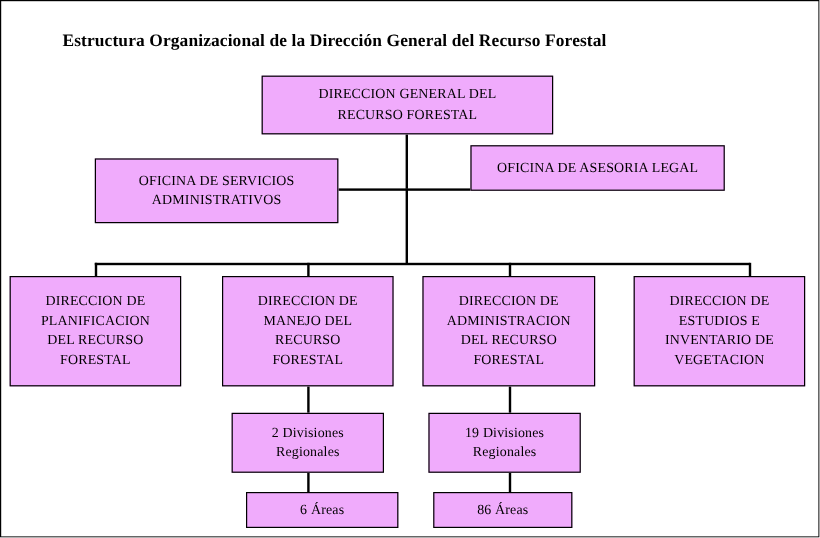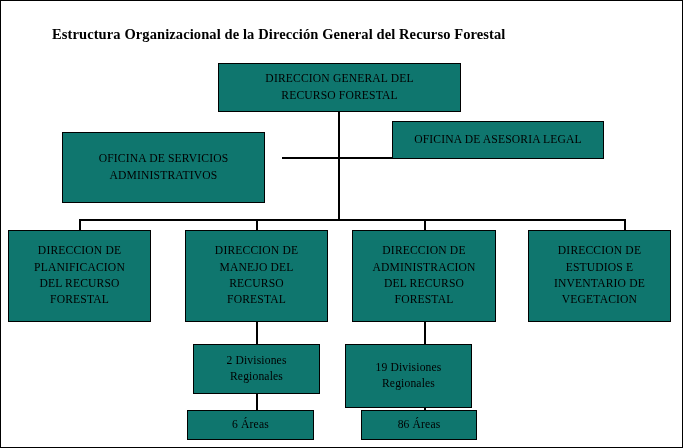--- a/index.html
+++ b/index.html
@@ -30,21 +30,21 @@
     font-size: 14.5px;
     font-weight: bold;
     white-space: nowrap;
     letter-spacing: 0.1px;
     margin-top: 20px;
   }
   .box {
     position: absolute;
     box-sizing: border-box;
     border: 1.6px solid #000000;
-    background: #0f766e;
+    background: #f0abfc;
     display: flex;
     align-items: center;
     justify-content: center;
     text-align: center;
     font-size: 11.6px;
     line-height: 1.42;
     letter-spacing: 0.15px;
     z-index: 3;
   }
   .box span { display: block; padding: 0 3px; }
@@ -80,21 +80,21 @@
 
 <div class="line v" style="left:424px; top:322px; height:22px;"></div>
 
 <div class="line v" style="left:256px; top:394px; height:16px;"></div>
 <div class="line v" style="left:424px; top:394px; height:16px;"></div>
 
 <div class="box" style="left:218px; top:63px; width:243px; height:49px;">
   <span>DIRECCION  GENERAL DEL<br>RECURSO FORESTAL</span>
 </div>
 
-<div class="box" style="left:62px; top:132px; width:203px; height:71px;text-align:center;">
+<div class="box" style="left:79px; top:132px; width:203px; height:54px;text-align:center;">
   <span>OFICINA DE SERVICIOS<br>ADMINISTRATIVOS</span>
 </div>
 
 <div class="box" style="left:392px; top:121px; width:212px; height:38px;justify-content:center;">
   <span>OFICINA DE ASESORIA LEGAL</span>
 </div>
 
 <div class="box" style="left:8px; top:230px; width:143px; height:92px;">
   <span>DIRECCION DE<br>PLANIFICACION<br>DEL RECURSO<br>FORESTAL</span>
 </div>
@@ -108,23 +108,23 @@
 </div>
 
 <div class="box" style="left:528px; top:230px; width:143px; height:92px;">
   <span>DIRECCION DE<br>ESTUDIOS E<br>INVENTARIO DE<br>VEGETACION</span>
 </div>
 
 <div class="box" style="left:193px; top:344px; width:127px; height:50px;text-align:center;">
   <span>2 Divisiones<br>Regionales</span>
 </div>
 
-<div class="box" style="left:345px; top:344px; width:127px; height:64px;">
+<div class="box" style="left:357px; top:344px; width:127px; height:50px;">
   <span>19 Divisiones<br>Regionales</span>
 </div>
 
-<div class="box" style="left:187px; top:410px; width:127px; height:30px;">
+<div class="box" style="left:205px; top:410px; width:127px; height:30px;">
   <span>6 Áreas</span>
 </div>
 
 <div class="box" style="left:361px; top:410px; width:116px; height:30px;">
   <span>86 Áreas</span>
 </div>
 
 </body></html>

